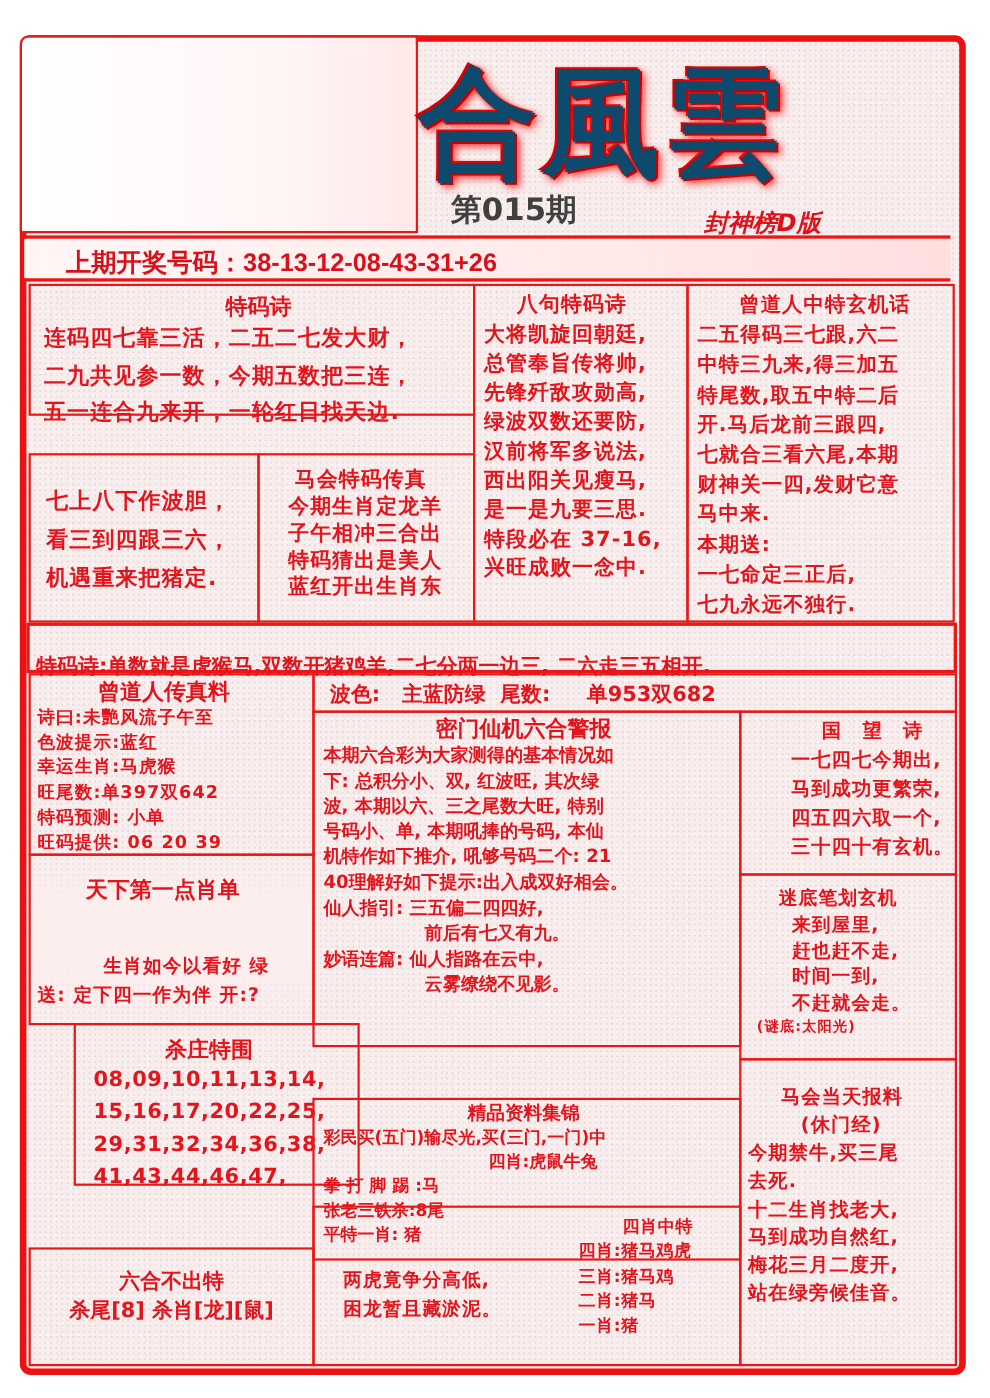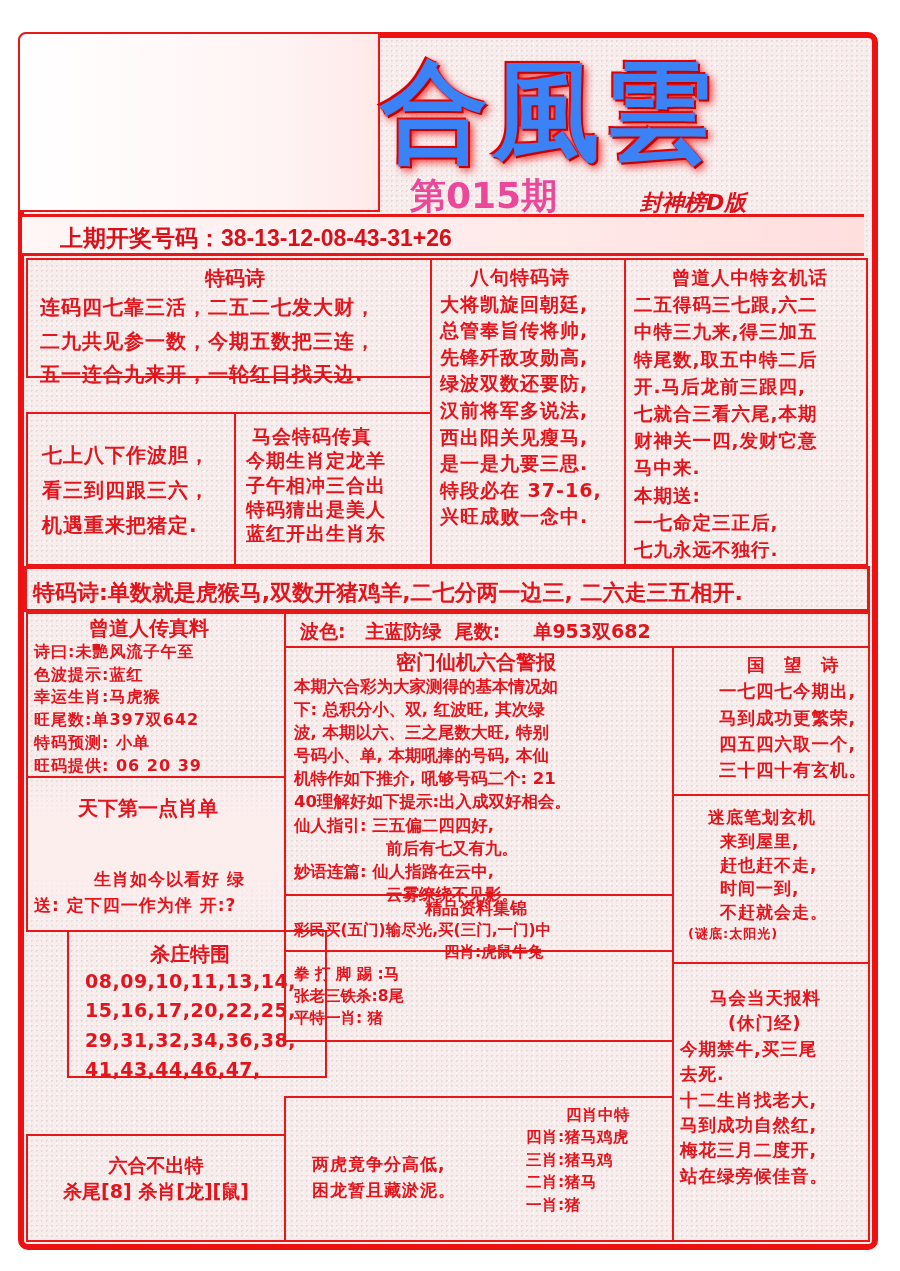--- a/index.html
+++ b/index.html
@@ -17,25 +17,25 @@
   }
   .box { position: absolute; border: 2px solid #e81818; }
   .ctr { text-align: center; }
   .logo-cover {
     position: absolute; left: 18px; top: 32px; width: 362px; height: 180px;
     background: linear-gradient(90deg, #ffffff 0%, #fff4f4 70%, #ffe9e9 100%);
     border: 2px solid #e81818; border-radius: 8px 0 0 0;
   }
   .logo-title {
     position: absolute; left: 380px; top: 40px; font-size: 108px; font-weight: bold;
-    color: #3b82f6; letter-spacing: 4px;
+    color: #0c4a6e; letter-spacing: 4px;
     text-shadow: 0 0 3px #d00000, 2px 2px 0 #c00000, 4px 4px 8px #ee2222, -2px -2px 0 #e00000;
     font-family: "DejaVu Serif", serif;
   }
-  .issue { position: absolute; left: 410px; top: 172px; font-size: 36px; font-weight: bold; color: #ec4899; }
+  .issue { position: absolute; left: 410px; top: 172px; font-size: 28px; font-weight: bold; color: #404040; }
   .edition { position: absolute; left: 640px; top: 188px; font-size: 22px; font-weight: bold; font-style: italic; color: #e0101a; }
   .lastdraw {
     position: absolute; left: 22px; top: 214px; width: 842px; height: 42px;
     background: linear-gradient(90deg, #fff6f6 0%, #ffeaea 60%, #ffdede 100%);
     border-bottom: 3px solid #e81818; border-top: 3px solid #e81818;
   }
   .lastdraw span { position: absolute; left: 38px; top: 6px; font-size: 23px; font-weight: bold; color: #d8101a; font-family: "Liberation Sans", sans-serif; }
   .t { font-weight: bold; font-size: 19px; line-height: 1.45; color: #e3141c; letter-spacing: 1px; }
   .t-lg { font-size: 20px; line-height: 1.72; }
   .h { font-weight: bold; font-size: 20px; color: #e3141c; text-align: center; line-height: 1.25; }
@@ -65,21 +65,21 @@
 </div>
 
 <div class="box" style="left:26px;top:412px;width:210px;height:154px;padding:24px 0 0 14px;">
   <div class="t t-lg" style="line-height:1.75;">
     <span class="line">七上八下作波胆，</span>
     <span class="line">看三到四跟三六，</span>
     <span class="line">机遇重来把猪定.</span>
   </div>
 </div>
 
-<div class="box" style="left:234px;top:412px;width:198px;height:154px;padding:10px 0 0 10px;">
+<div class="box" style="left:234px;top:412px;width:198px;height:154px;padding:10px 0 0 26px;">
   <div class="t" style="font-size:19px;line-height:1.28;">
     <span class="line" style="padding-left:6px;">马会特码传真</span>
     <span class="line">今期生肖定龙羊</span>
     <span class="line">子午相冲三合出</span>
     <span class="line">特码猜出是美人</span>
     <span class="line">蓝红开出生肖东</span>
   </div>
 </div>
 
 <div class="box" style="left:430px;top:258px;width:196px;height:308px;padding:4px 0 0 8px;">
@@ -107,21 +107,21 @@
     <span class="line">七就合三看六尾,本期</span>
     <span class="line">财神关一四,发财它意</span>
     <span class="line">马中来.</span>
     <span class="line">本期送:</span>
     <span class="line">一七命定三正后,</span>
     <span class="line">七九永远不独行.</span>
   </div>
 </div>
 
 <div class="box" style="left:24px;top:566px;width:846px;height:46px;border-width:3px;padding:8px 0 0 6px;">
-  <div class="t" style="font-size:22px;letter-spacing:0;white-space:nowrap;">特码诗:单数就是虎猴马,双数开猪鸡羊,二七分两一边三, 二六走三五相开.</div>
+  <div class="t" style="font-size:19px;letter-spacing:0;white-space:nowrap;margin-top:16px;">特码诗:单数就是虎猴马,双数开猪鸡羊,二七分两一边三, 二六走三五相开.</div>
 </div>
 
 <div class="box" style="left:26px;top:612px;width:260px;height:166px;padding:2px 0 0 6px;">
   <div class="h" style="padding-right:20px;">曾道人传真料</div>
   <div class="t" style="font-size:16px;line-height:1.42;">
     <span class="line">诗曰:未艷风流子午至</span>
     <span class="line">色波提示:蓝红</span>
     <span class="line">幸运生肖:马虎猴</span>
     <span class="line">旺尾数:单397双642</span>
     <span class="line">特码预测: 小单</span>
@@ -170,21 +170,21 @@
     <span class="line">号码小、单, 本期吼捧的号码, 本仙</span>
     <span class="line">机特作如下推介, 吼够号码二个: 21</span>
     <span class="line">40理解好如下提示:出入成双好相会。</span>
     <span class="line"><span>仙人指引:</span>&nbsp;<span>三五偏二四四好,</span></span>
     <span class="line" style="padding-left:92px;">前后有七又有九。</span>
     <span class="line"><span>妙语连篇:</span>&nbsp;<span>仙人指路在云中,</span></span>
     <span class="line" style="padding-left:92px;">云雾缭绕不见影。</span>
   </div>
 </div>
 
-<div class="box" style="left:284px;top:894px;width:390px;height:148px;padding:2px 0 0 8px;">
+<div class="box" style="left:284px;top:998px;width:390px;height:148px;padding:2px 0 0 8px;">
   <div class="h" style="font-size:17px;padding-right:14px;">精品资料集锦</div>
   <div class="t" style="font-size:15.5px;line-height:1.42;letter-spacing:0;">
     <span class="line">彩民买(五门)输尽光,买(三门,一门)中</span>
     <span class="line" style="padding-left:150px;">四肖:虎鼠牛兔</span>
     <span class="line">拳 打 脚 踢 :马</span>
     <span class="line">张老三铁杀:8尾</span>
     <span class="line">平特一肖: 猪</span>
   </div>
 </div>
 

